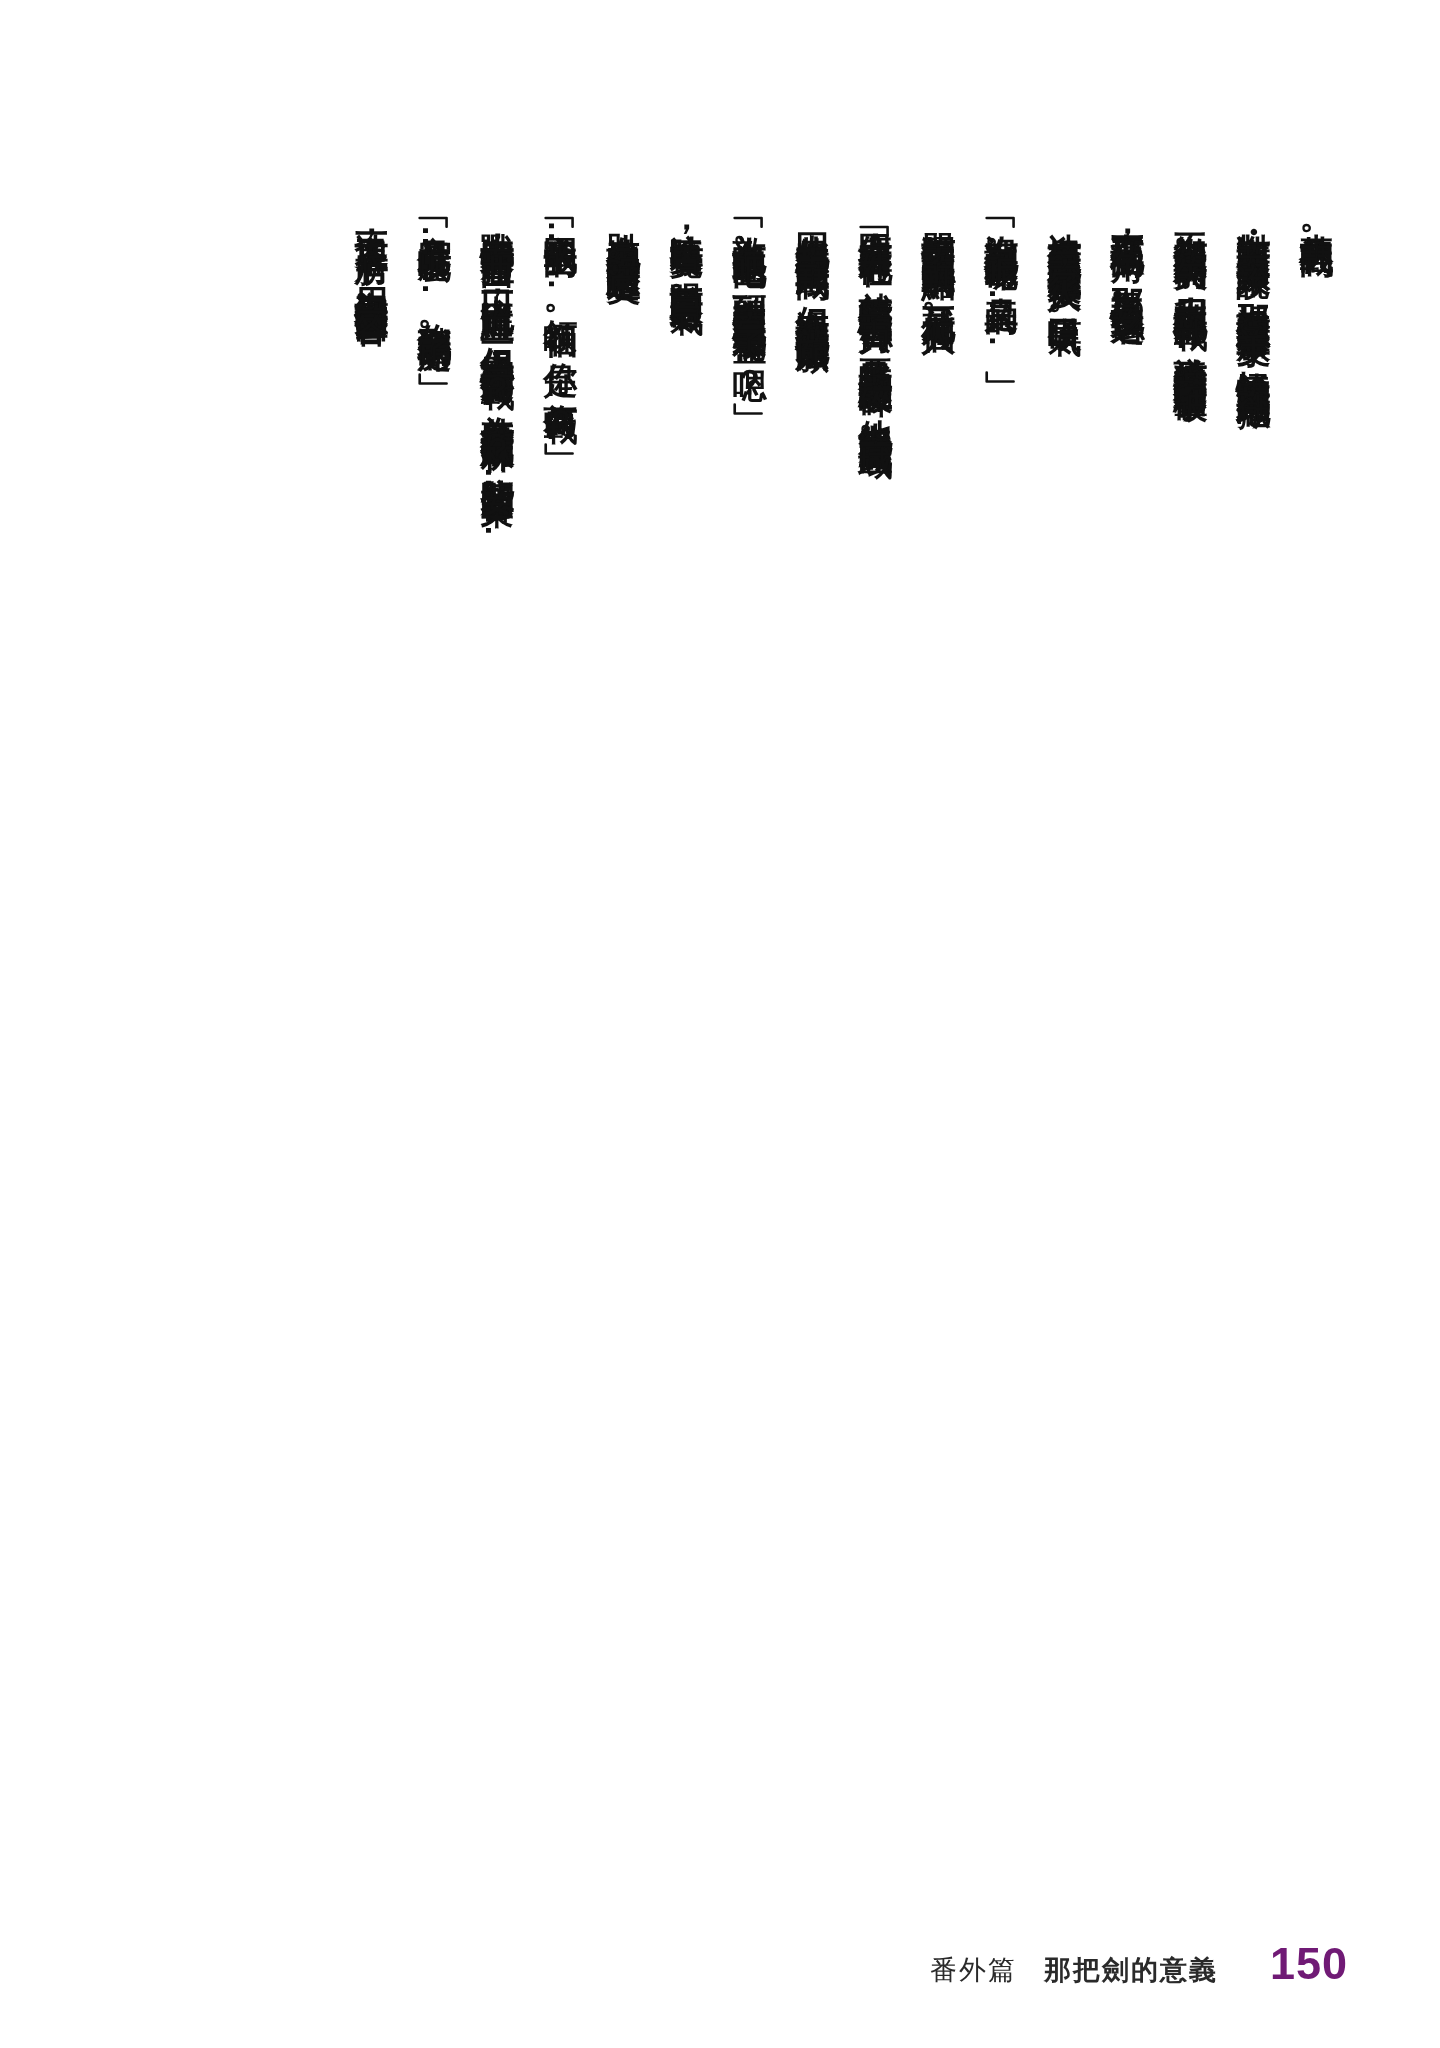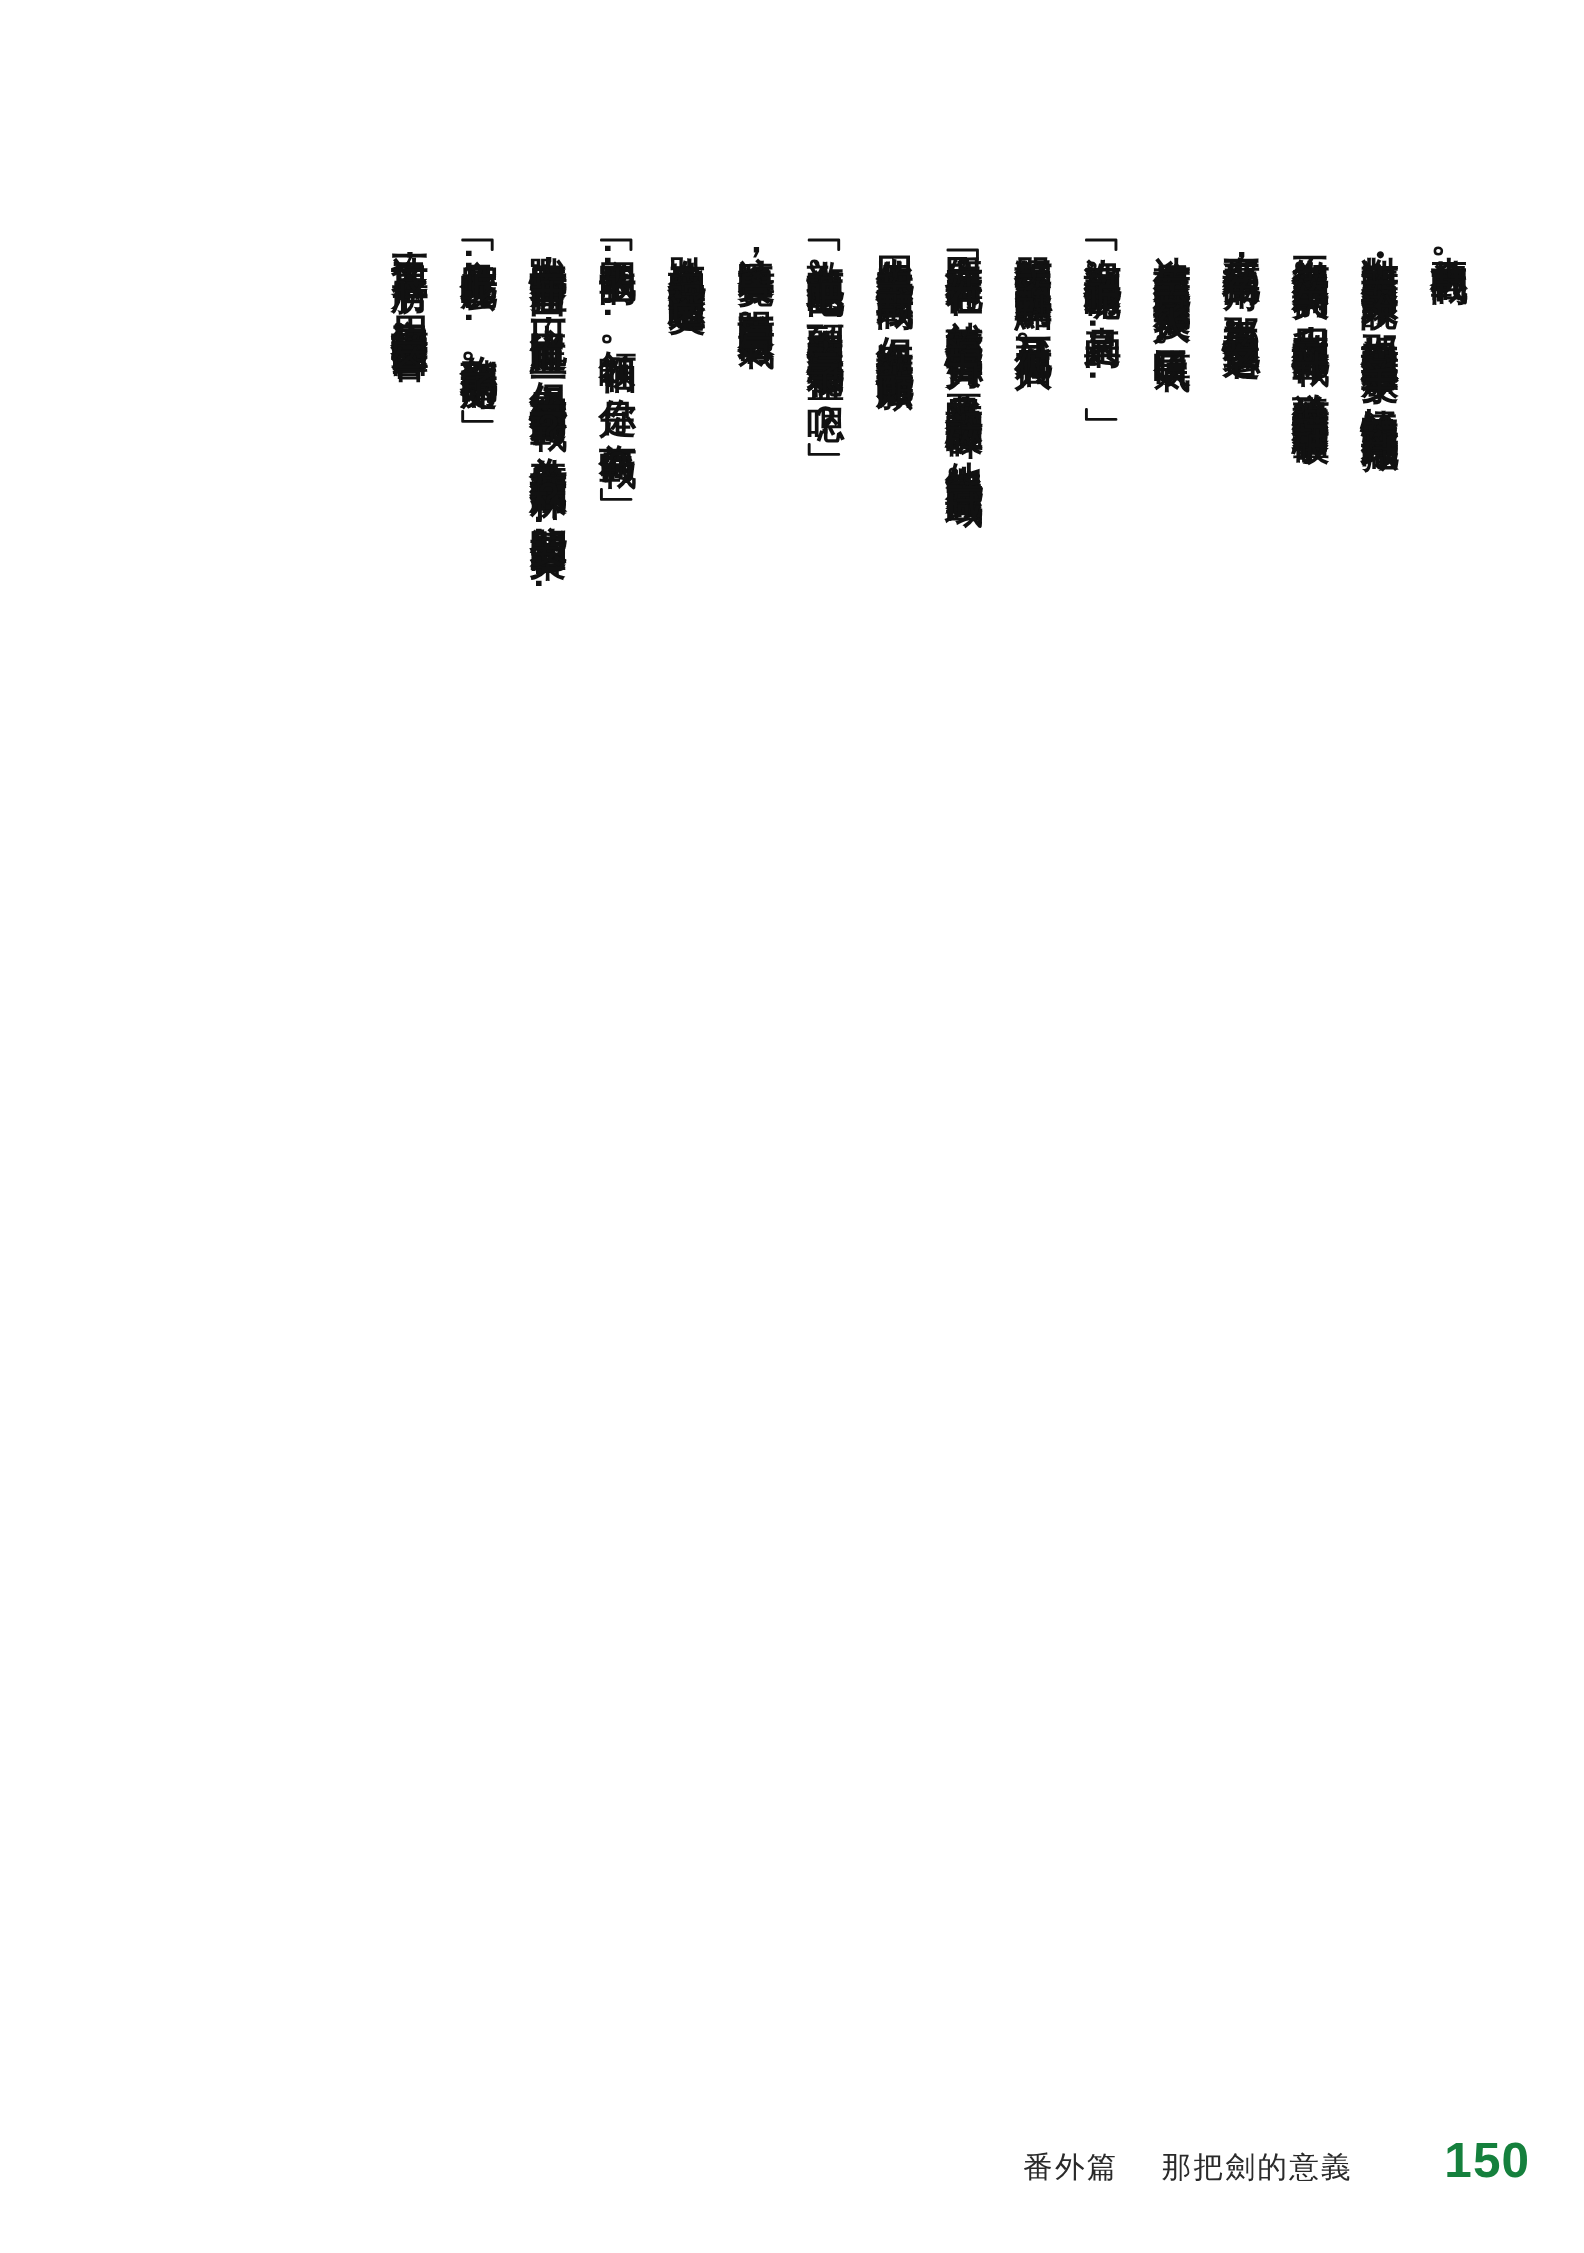--- a/index.html
+++ b/index.html
@@ -46,29 +46,29 @@
     color: #2a2a2a;
   }
   .footer .section {
     font-size: 27px;
     font-weight: 500;
     letter-spacing: 2px;
     margin-top: 27px;
   }
   .footer .chapter {
     font-size: 27px;
-    font-weight: 400;
+    font-weight: 700;
     letter-spacing: 2px;
-    margin-left: 39px;
+    margin-left: 27px;
   }
   .footer .pagenum {
     font-size: 45px;
     font-weight: 600;
-    color: #15803d;
-    margin-left: 83px;
+    color: #701a75;
+    margin-left: 52px;
     letter-spacing: 1px;
   }
 </style>
 </head>
 <body>
 
 <div class="page">
 
   <div class="text-block">
     <p>森林裡的戰鬥。</p>

